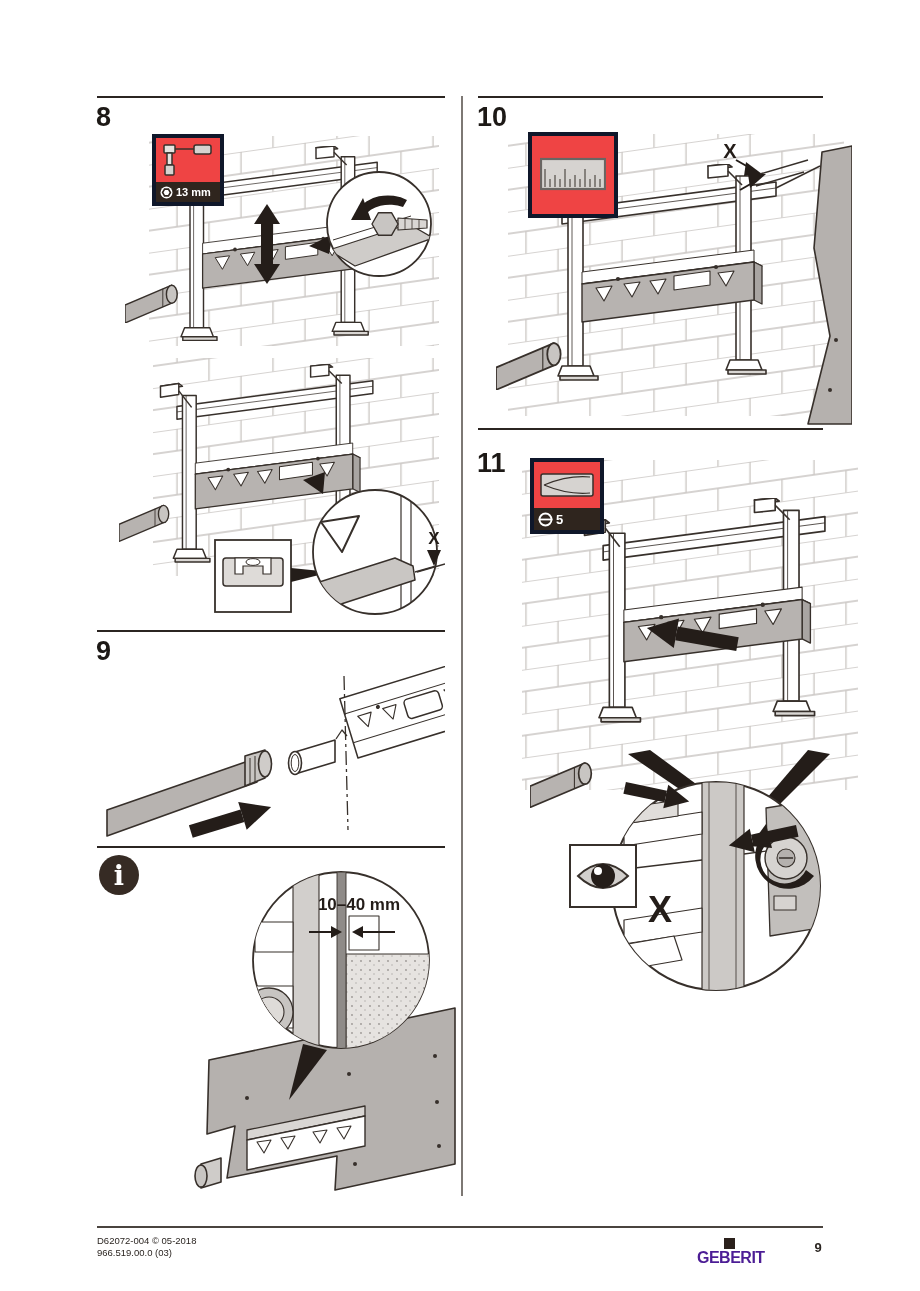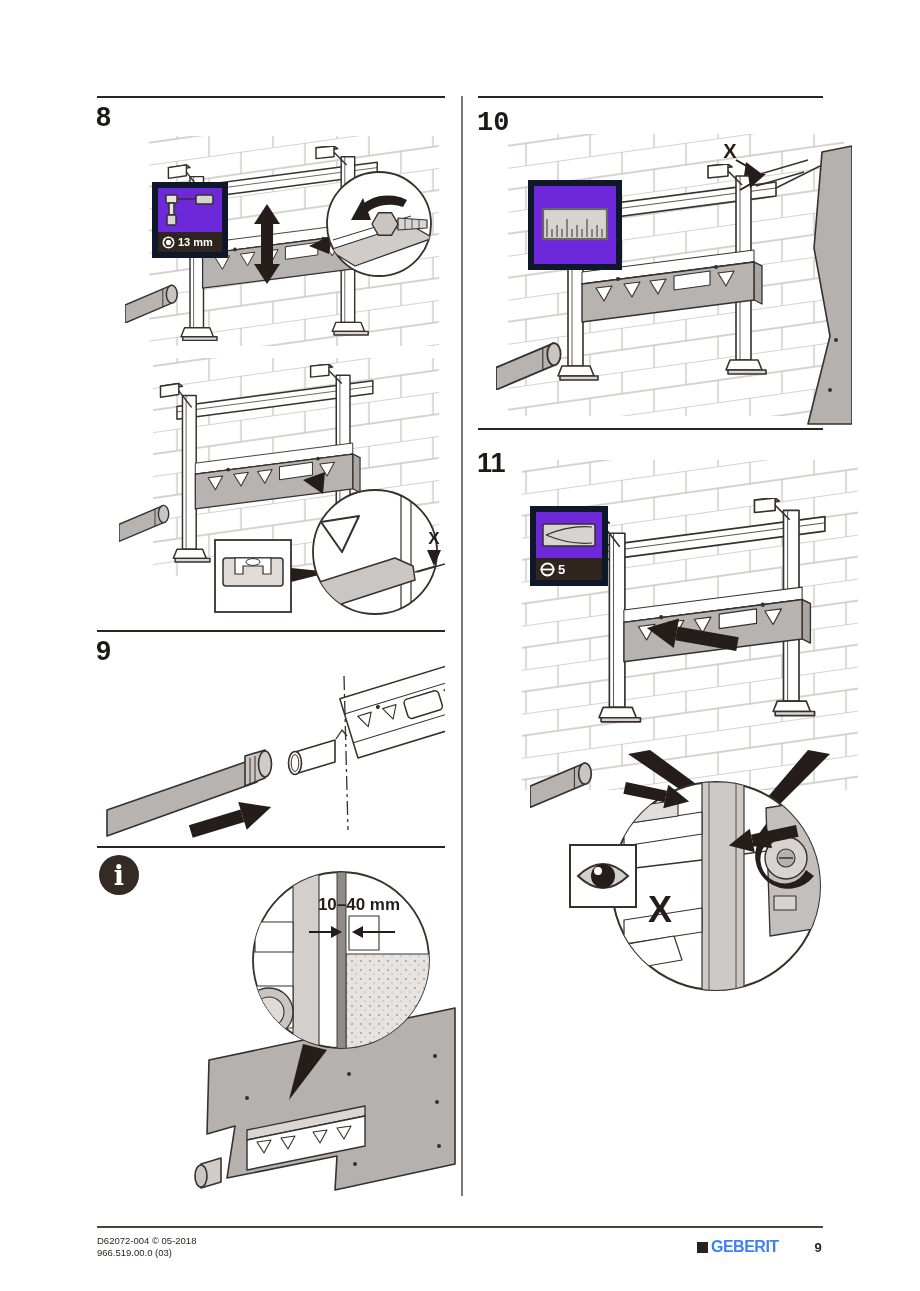--- a/index.html
+++ b/index.html
@@ -2,29 +2,29 @@
 <html><head>
 <meta charset="utf-8">
 <style>
   html,body{margin:0;padding:0;background:#ffffff;}
   .page{position:relative;width:920px;height:1291px;background:#fff;overflow:hidden;
         font-family:"Liberation Sans",sans-serif;color:#2b2521;}
   .rule{position:absolute;height:2px;background:#2b2521;}
   .vdivider{position:absolute;width:1.5px;background:#7d7874;}
   .step-num{position:absolute;font-weight:700;font-size:27px;color:#1d1916;}
   .fig{position:absolute;}
-  .toolbox{position:absolute;border:6px solid #0f172a;background:#6d28d9;margin-top:48px;}
+  .toolbox{position:absolute;border:4px solid #0f172a;background:#ef4444;}
   .toolbox .art{display:flex;align-items:center;justify-content:center;}
   .toolbox .band{display:flex;align-items:center;gap:3px;padding:0 4px;background:#2f251e;
                  color:#fff;font-weight:700;font-size:11px;white-space:nowrap;}
   .infoicon{position:absolute;width:40px;height:40px;border-radius:50%;background:#362b24;
             color:#fff;display:flex;align-items:center;justify-content:center;
             font-family:"DejaVu Serif",serif;font-weight:700;font-size:27px;line-height:1;}
   .footer-doc{position:absolute;font-size:9.5px;line-height:12px;color:#2b2521;}
-  .brand{position:absolute;display:flex;align-items:center;color:#3b82f6;}
+  .brand{position:absolute;display:flex;align-items:center;color:#4c1d95;flex-direction:column;}
   .brand .mark{width:11px;height:11px;background:#2b211c;margin-right:3px;}
   .brand .word{font-weight:700;font-size:16px;letter-spacing:-0.5px;}
   .pagenum{position:absolute;font-weight:700;font-size:13px;text-align:center;width:24px;}
   svg text{font-family:"Liberation Sans",sans-serif;}
 </style>
 </head>
 <body>
 
 <div class="page">
 
@@ -266,21 +266,21 @@
           <polygon points="266,68 266,80 255,74" stroke="none"></polygon>
         </g>
       </g>
       <text x="262" y="52" text-anchor="middle" font-size="17" font-weight="700" fill="#241d19">10–40 mm</text>
     </g>
   </svg>
 
   <div class="vdivider" style="left:461px;top:96px;height:1100px;"></div>
 
   <div class="rule" style="left:478px;top:96px;width:345px;"></div>
-  <div class="step-num" style="left:477px;top:108px;font-family:Liberation Mono, monospace;">10</div>
+  <div class="step-num" style="left:477px;top:102px;">10</div>
 
   <svg class="fig" style="left:478px;top:128px;" width="374" height="302" viewBox="0 0 374 302">
     <rect x="30" y="6" width="336" height="282" fill="url(#bricks)"></rect>
     <use href="#sym-frame" x="60" y="36" width="260" height="220"></use>
     <use href="#sym-pipe" x="18" y="206" width="78" height="56"></use>
     <line x1="298" y1="60" x2="342" y2="38" stroke="#37302b" stroke-width="1.5"></line>
 
     <g stroke="#37302b" stroke-width="1.6" stroke-linejoin="round">
       <polygon points="344,24 374,18 374,296 330,296 352,208 336,120" fill="#b5b1ae"></polygon>
       <circle cx="358" cy="212" r="2" fill="#37302b" stroke="none"></circle>

